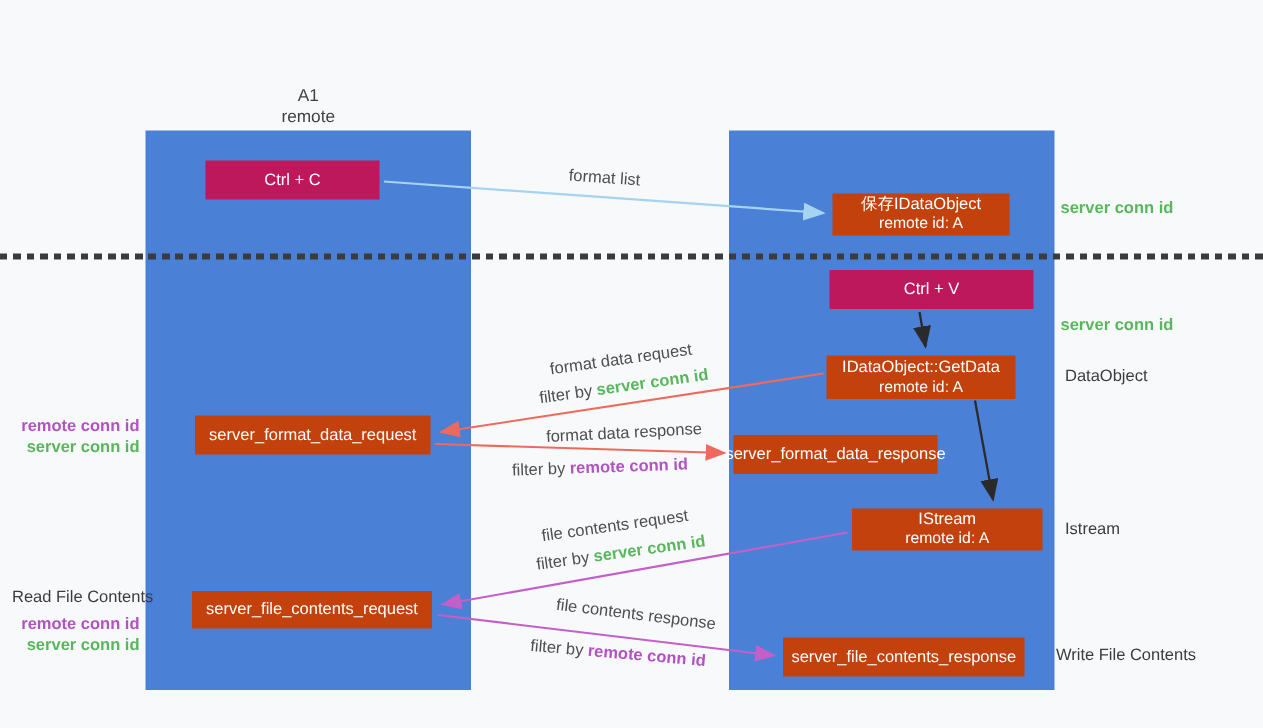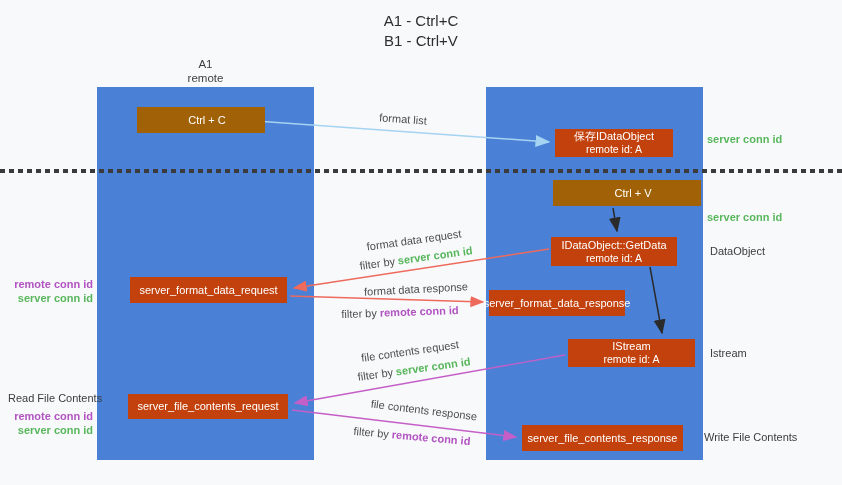--- a/index.html
+++ b/index.html
@@ -10,39 +10,35 @@
   }
   .lifeline{position:absolute;top:87px;width:217px;height:373px;background:#4a80d6;z-index:1;}
   .ll-header{position:absolute;top:57px;width:217px;text-align:center;font-size:11.5px;line-height:14px;color:#3f3f3f;z-index:3;}
   .title{position:absolute;top:11px;left:0;right:0;text-align:center;font-size:15px;line-height:20px;color:#2e2e2e;z-index:3;}
   .dotline{position:absolute;left:0;top:169px;width:842px;height:4px;z-index:2;
     background:repeating-linear-gradient(to right,#3b3b3b 0px,#3b3b3b 5px,transparent 5px,transparent 9px);}
   svg.arrows{position:absolute;left:0;top:0;z-index:2;pointer-events:none;}
   .node{position:absolute;z-index:3;display:flex;flex-direction:column;align-items:center;justify-content:center;
     color:#fff;text-align:center;font-size:11px;line-height:13px;}
   .node.orange{background:#c2410c;}
-  .node.green{background:#a16207;padding-left:12px;}
+  .node.green{background:#be185d;}
   .node .l2{font-size:10.5px;}
   .lbl{position:absolute;z-index:4;font-size:11px;color:#4e4e4e;white-space:nowrap;}
   .lbl.center{transform-origin:center;}
   .green-t{color:#58b75c;font-weight:bold;}
   .purple-t{color:#b153c1;font-weight:bold;}
   .dark-t{color:#3c3c3c;}
   .pair{position:absolute;z-index:4;width:88px;text-align:right;font-size:11px;line-height:14px;white-space:nowrap;}
   .filter .pre{margin-right:3px;}
 </style>
 </head>
 <body>
 
 <div class="canvas">
 
-  <div class="title">
-    <div>A1 - Ctrl+C</div>
-    <div>B1 - Ctrl+V</div>
-  </div>
 
   <div class="ll-header" style="left:97px;">
     <div>A1</div>
     <div>remote</div>
   </div>
 
   <div class="lifeline" style="left:97px;"></div>
   <div class="lifeline" style="left:486px;"></div>
 
   <div class="dotline"></div>

